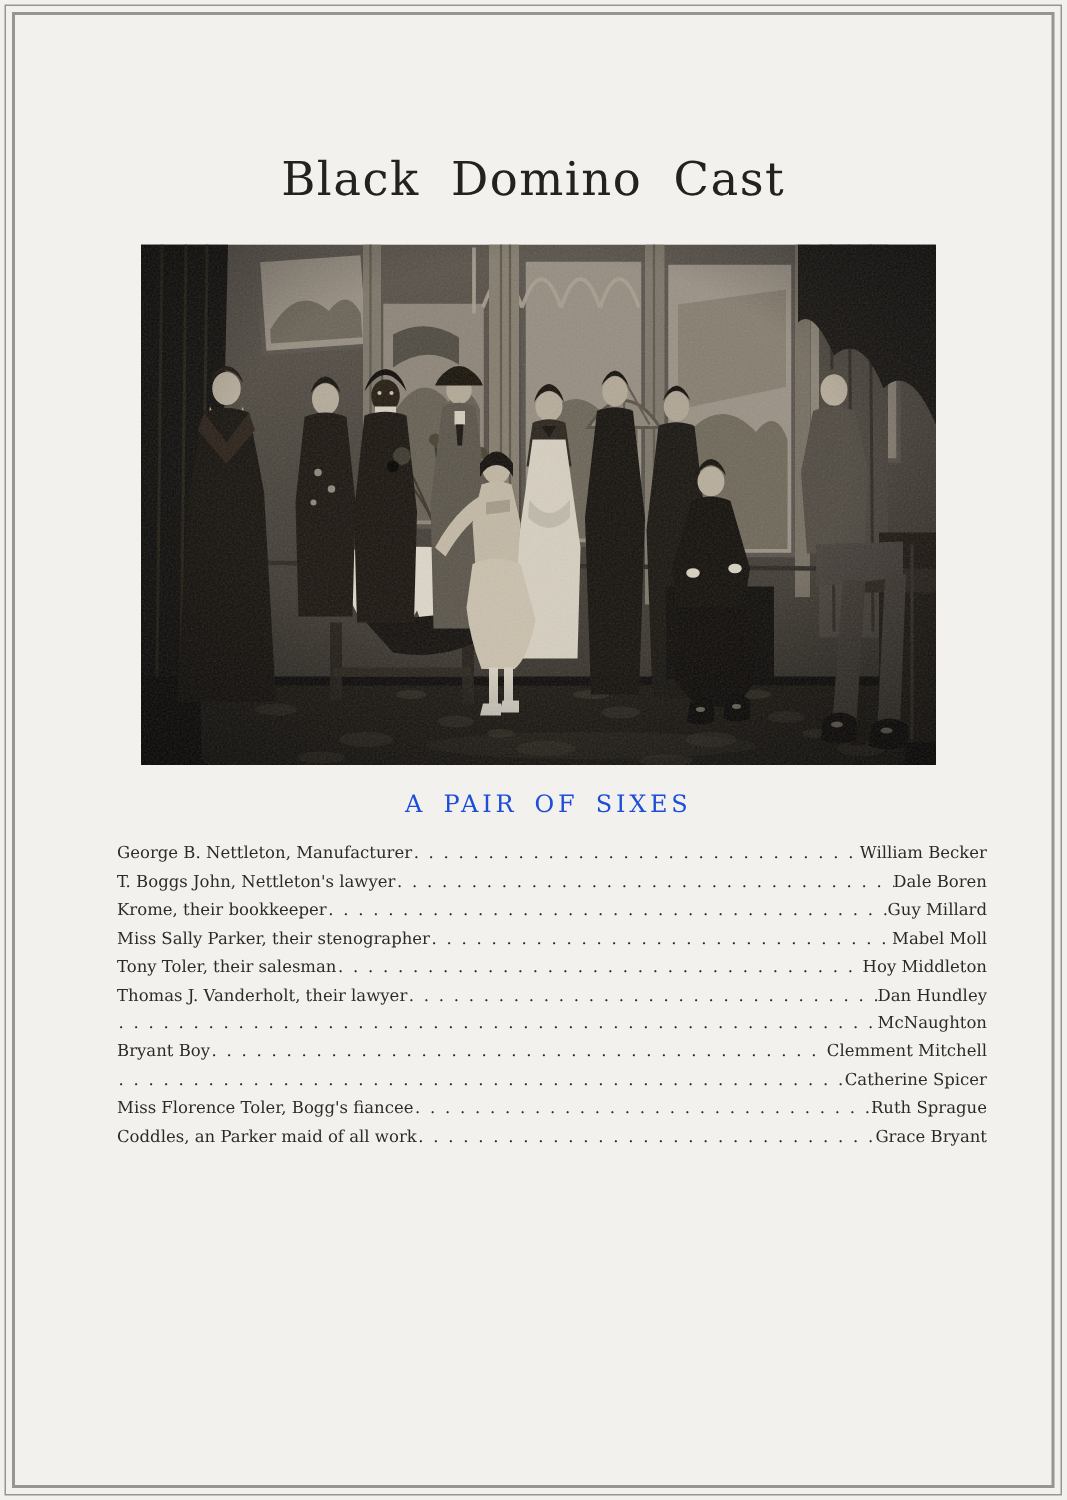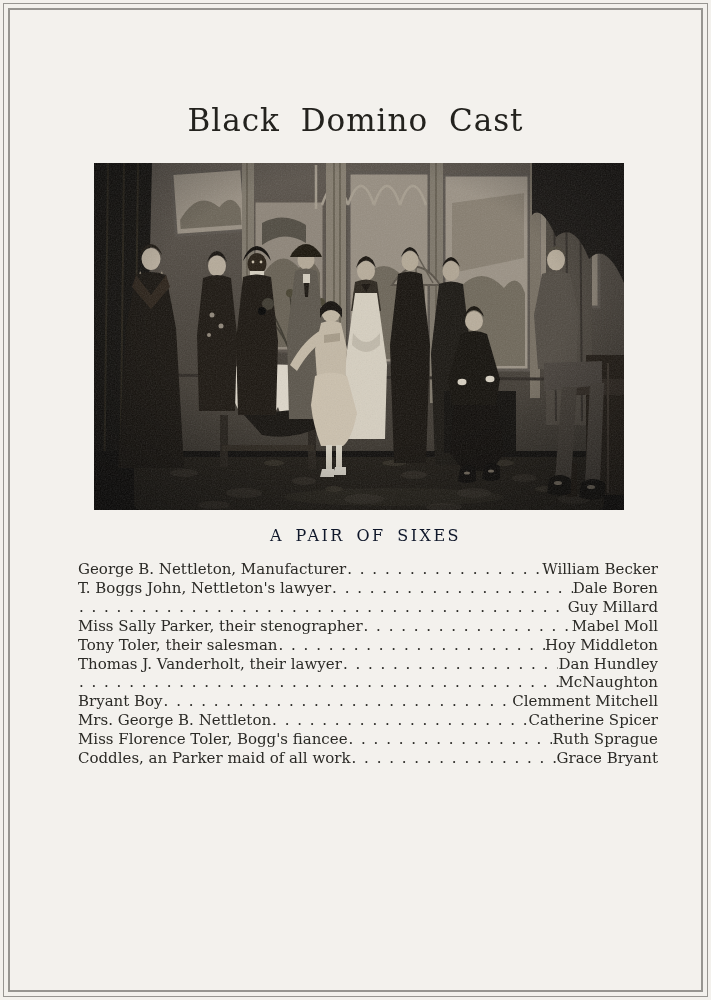--- a/index.html
+++ b/index.html
@@ -40,25 +40,25 @@
     margin:25px 0 0 94px;
     line-height:0;
   }
   .photo-wrap svg{display:block;}
   .photo-caption{
     margin:16px 0 0 20px;
     text-align:center;
     font-size:16px;
     letter-spacing:2.5px;
     word-spacing:4px;
-    color:#0f172a;
+    color:#1d4ed8;
   }
   .cast-list{
     margin:15px 53px 0 78px; 
-    font-size:15px;
+    font-size:11px;
     line-height:18.9px;
   }
   .cast-row{
     display:flex;
     align-items:baseline;
     white-space:nowrap;
   }
   .cast-role,.cast-actor{flex:0 0 auto;}
   .dots{
     flex:1 1 auto;
@@ -329,20 +329,21 @@
     <span class="cast-role">George B. Nettleton, Manufacturer</span>
     <span class="dots"></span>
     <span class="cast-actor">William Becker</span>
   </div>
   <div class="cast-row">
     <span class="cast-role">T. Boggs John, Nettleton's lawyer</span>
     <span class="dots"></span>
     <span class="cast-actor">Dale Boren</span>
   </div>
   <div class="cast-row">
+    <span class="cast-role">Krome, their bookkeeper</span>
     <span class="dots"></span>
     <span class="cast-actor">Guy Millard</span>
   </div>
   <div class="cast-row">
     <span class="cast-role">Miss Sally Parker, their stenographer</span>
     <span class="dots"></span>
     <span class="cast-actor">Mabel Moll</span>
   </div>
   <div class="cast-row">
     <span class="cast-role">Tony Toler, their salesman</span>
@@ -357,21 +358,20 @@
   <div class="cast-row">
     <span class="dots"></span>
     <span class="cast-actor">McNaughton</span>
   </div>
   <div class="cast-row">
     <span class="cast-role">Bryant Boy</span>
     <span class="dots"></span>
     <span class="cast-actor">Clemment Mitchell</span>
   </div>
   <div class="cast-row">
-    <span class="cast-role">Mrs. George B. Nettleton</span>
     <span class="dots"></span>
     <span class="cast-actor">Catherine Spicer</span>
   </div>
   <div class="cast-row">
     <span class="cast-role">Miss Florence Toler, Bogg's fiancee</span>
     <span class="dots"></span>
     <span class="cast-actor">Ruth Sprague</span>
   </div>
   <div class="cast-row">
     <span class="cast-role">Coddles, an Parker maid of all work</span>

